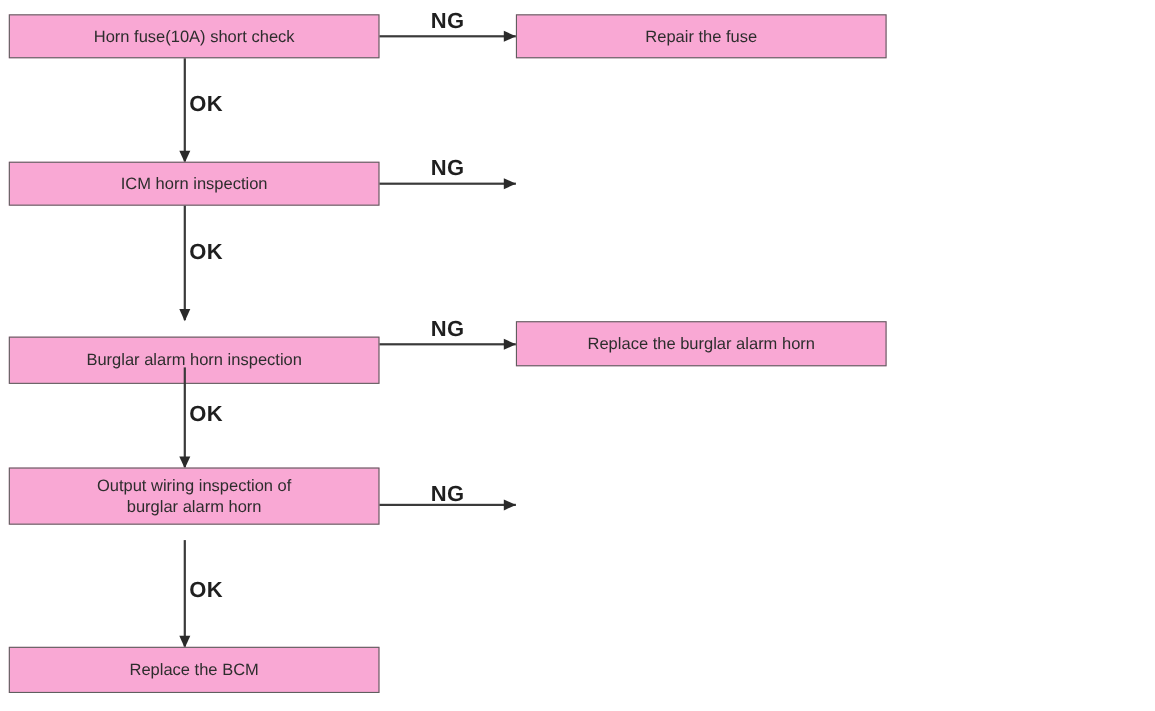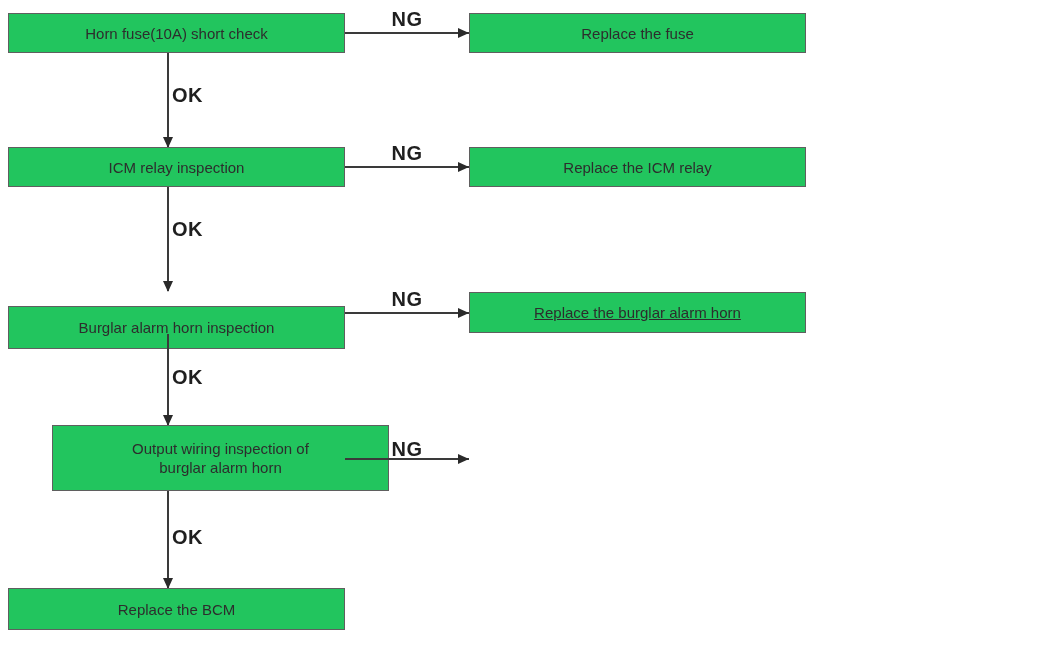--- a/index.html
+++ b/index.html
@@ -12,21 +12,21 @@
     width: 1050px;
     height: 646px;
     background: #ffffff;
     font-family: "Liberation Sans", "DejaVu Sans", sans-serif;
     overflow: hidden;
   }
   .box {
     position: absolute;
     width: 337px;
     border: 1.5px solid #5f5f5f;
-    background: #22c55e;
+    background: #f9a8d4;
     display: flex;
     align-items: center;
     justify-content: center;
     text-align: center;
     font-size: 15px;
     line-height: 19px;
     color: #2d2d2d;
     white-space: pre-line;
     box-sizing: border-box;
   }
@@ -80,42 +80,41 @@
   }
 </style>
 </head>
 <body>
 
 <div class="canvas">
 
   <div class="box left" style="top:13px; height:40px;">Horn fuse(10A) short check</div>
   <div class="flow-label ng-label" style="top:8px;">NG</div>
   <div class="harrow" style="top:32px;"></div>
-  <div class="box right" style="top:13px; height:40px;">Replace the fuse</div>
+  <div class="box right" style="top:13px; height:40px;">Repair the fuse</div>
 
   <div class="varrow" style="top:53px; height:94px;"></div>
   <div class="flow-label ok-label" style="top:84px;">OK</div>
 
-  <div class="box left" style="top:147px; height:40px;">ICM relay inspection</div>
+  <div class="box left" style="top:147px; height:40px;">ICM horn inspection</div>
   <div class="flow-label ng-label" style="top:142px;">NG</div>
   <div class="harrow" style="top:166px;"></div>
-  <div class="box right" style="top:147px; height:40px;">Replace the ICM relay</div>
 
   <div class="varrow" style="top:187px; height:104px;"></div>
   <div class="flow-label ok-label" style="top:218px;">OK</div>
 
   <div class="box left" style="top:306px; height:43px;">Burglar alarm horn inspection</div>
   <div class="flow-label ng-label" style="top:288px;">NG</div>
   <div class="harrow" style="top:312px;"></div>
-  <div class="box right" style="top:292px; height:41px;text-decoration:underline;">Replace the burglar alarm horn</div>
+  <div class="box right" style="top:292px; height:41px;">Replace the burglar alarm horn</div>
 
   <div class="varrow" style="top:334px; height:91px;"></div>
   <div class="flow-label ok-label" style="top:366px;">OK</div>
 
-  <div class="box left" style="top:425px; height:66px;margin-left:44px;">Output wiring inspection of
+  <div class="box left" style="top:425px; height:52px;">Output wiring inspection of
 burglar alarm horn</div>
   <div class="flow-label ng-label" style="top:438px;">NG</div>
   <div class="harrow" style="top:458px;"></div>
 
   <div class="varrow" style="top:491px; height:97px;"></div>
   <div class="flow-label ok-label" style="top:526px;">OK</div>
 
   <div class="box left" style="top:588px; height:42px;text-align:right;">Replace the BCM</div>
 
 </div>

